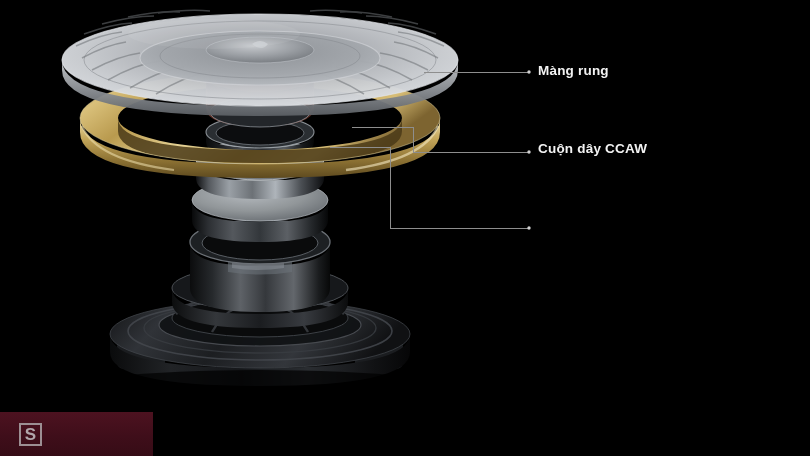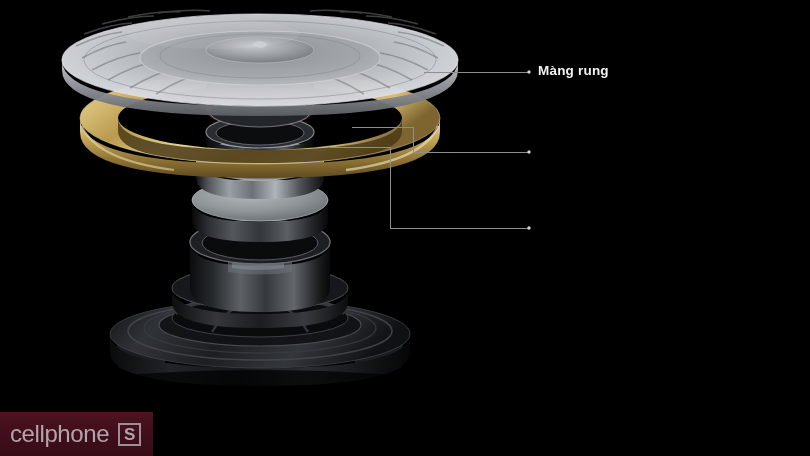--- a/index.html
+++ b/index.html
@@ -402,22 +402,22 @@
     </g>
     <g fill="#d2d2d2">
       <circle cx="529" cy="72" r="1.7"></circle>
       <circle cx="529" cy="152" r="1.7"></circle>
       <circle cx="529" cy="228" r="1.7"></circle>
     </g>
   </svg>
 
   <div class="callout-label" id="label-1">Màng rung</div>
 
+  <div class="callout-label" id="label-2">Cuộn dây CCAW</div>
 
 
   <div id="watermark">
-    <span id="wm-word">cellphone</span>
     <span id="wm-badge">
       <span>S</span>
     </span>
   </div>
 
 </div>
 
 </body></html>

